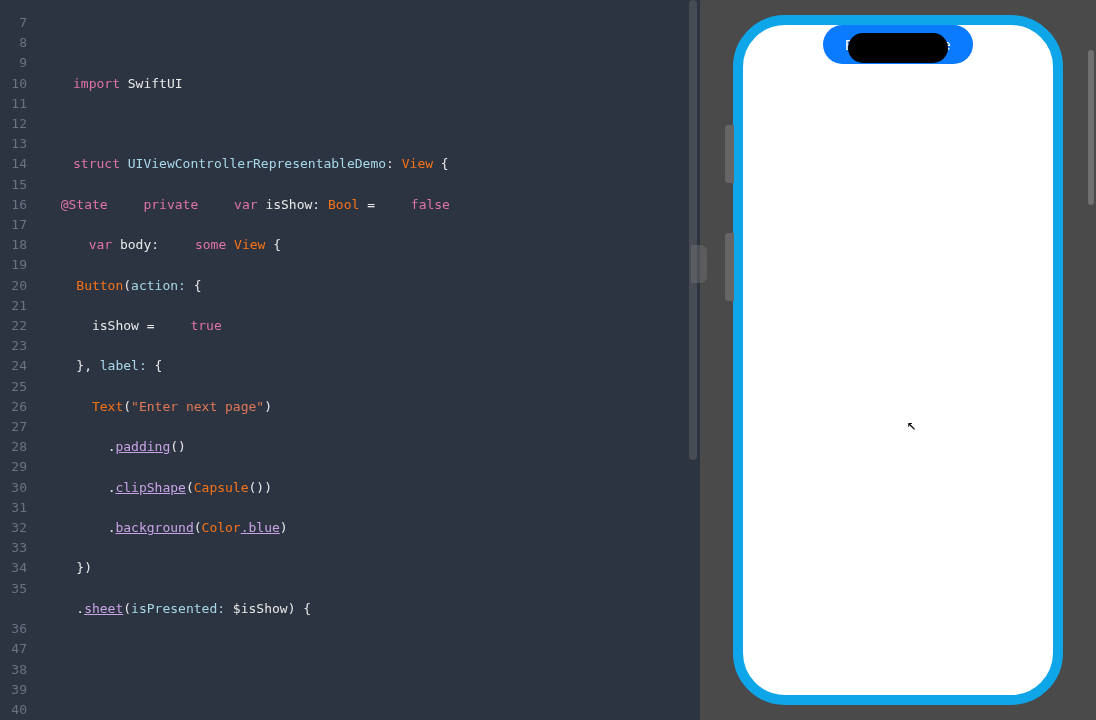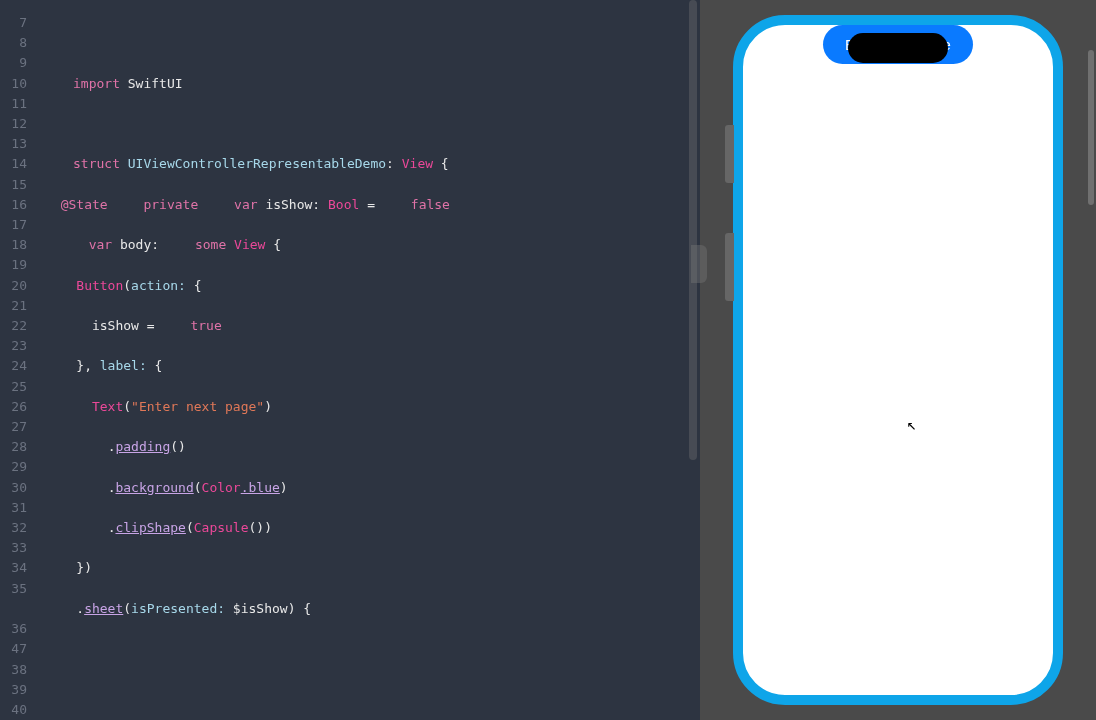--- a/index.html
+++ b/index.html
@@ -39,21 +39,21 @@
       padding-left: 10px;
       font-size: 13px;
       line-height: 20.2px;
       color: #d4d4d4;
       white-space: pre;
     }
     .code-line { height: 20.2px; }
     
     .kw { color: #e073a8; margin-left: 28px; }          
     .type { color: #a7d8ea; text-align: center; }     
-    .typeBuiltin { color: #ec4899; }  
+    .typeBuiltin { color: #f97316; }  
     .attr { color: #e073a8; }
     .method { color: #c8a4e6; text-decoration: underline; }
     .str { color: #e07858; }
     .param { color: #a7d8ea; }
     .white { color: #e8e8e8; }
     .punct { color: #e8e8e8; }
     
     .scrollbar-v {
       position: absolute;
       right: 3px;
@@ -194,22 +194,22 @@
 <div class="code-line"><span class="kw">import</span> <span class="white">SwiftUI</span></div>
 <div class="code-line"></div>
 <div class="code-line"><span class="kw">struct</span> <span class="type">UIViewControllerRepresentableDemo</span><span class="punct">:</span> <span class="typeBuiltin">View</span><span class="punct"> {</span></div>
 <div class="code-line">  <span class="attr">@State</span> <span class="kw">private</span> <span class="kw">var</span> <span class="white">isShow:</span> <span class="typeBuiltin">Bool</span><span class="white"> = </span><span class="kw">false</span></div>
 <div class="code-line">  <span class="kw">var</span> <span class="white">body:</span> <span class="kw">some</span> <span class="typeBuiltin">View</span><span class="punct"> {</span></div>
 <div class="code-line">    <span class="typeBuiltin">Button</span><span class="punct">(</span><span class="param">action:</span><span class="punct"> {</span></div>
 <div class="code-line">      <span class="white">isShow</span><span class="white"> = </span><span class="kw">true</span></div>
 <div class="code-line">    <span class="punct">}, </span><span class="param">label:</span><span class="punct"> {</span></div>
 <div class="code-line">      <span class="typeBuiltin">Text</span><span class="punct">(</span><span class="str">"Enter next page"</span><span class="punct">)</span></div>
 <div class="code-line">        <span class="punct">.</span><span class="method">padding</span><span class="punct">()</span></div>
+<div class="code-line">        <span class="punct">.</span><span class="method">clipShape</span><span class="punct">(</span><span class="typeBuiltin">Capsule</span><span class="punct">()</span><span class="punct">)</span></div>
 <div class="code-line">        <span class="punct">.</span><span class="method">background</span><span class="punct">(</span><span class="typeBuiltin">Color</span><span class="method">.blue</span><span class="punct">)</span></div>
-<div class="code-line">        <span class="punct">.</span><span class="method">clipShape</span><span class="punct">(</span><span class="typeBuiltin">Capsule</span><span class="punct">()</span><span class="punct">)</span></div>
 <div class="code-line">    <span class="punct">})</span></div>
 <div class="code-line">    <span class="punct">.</span><span class="method">sheet</span><span class="punct">(</span><span class="param">isPresented:</span><span class="white"> $isShow</span><span class="punct">) {</span></div>
 <div class="code-line">    </div>
 
 
 
 
 
 
 

